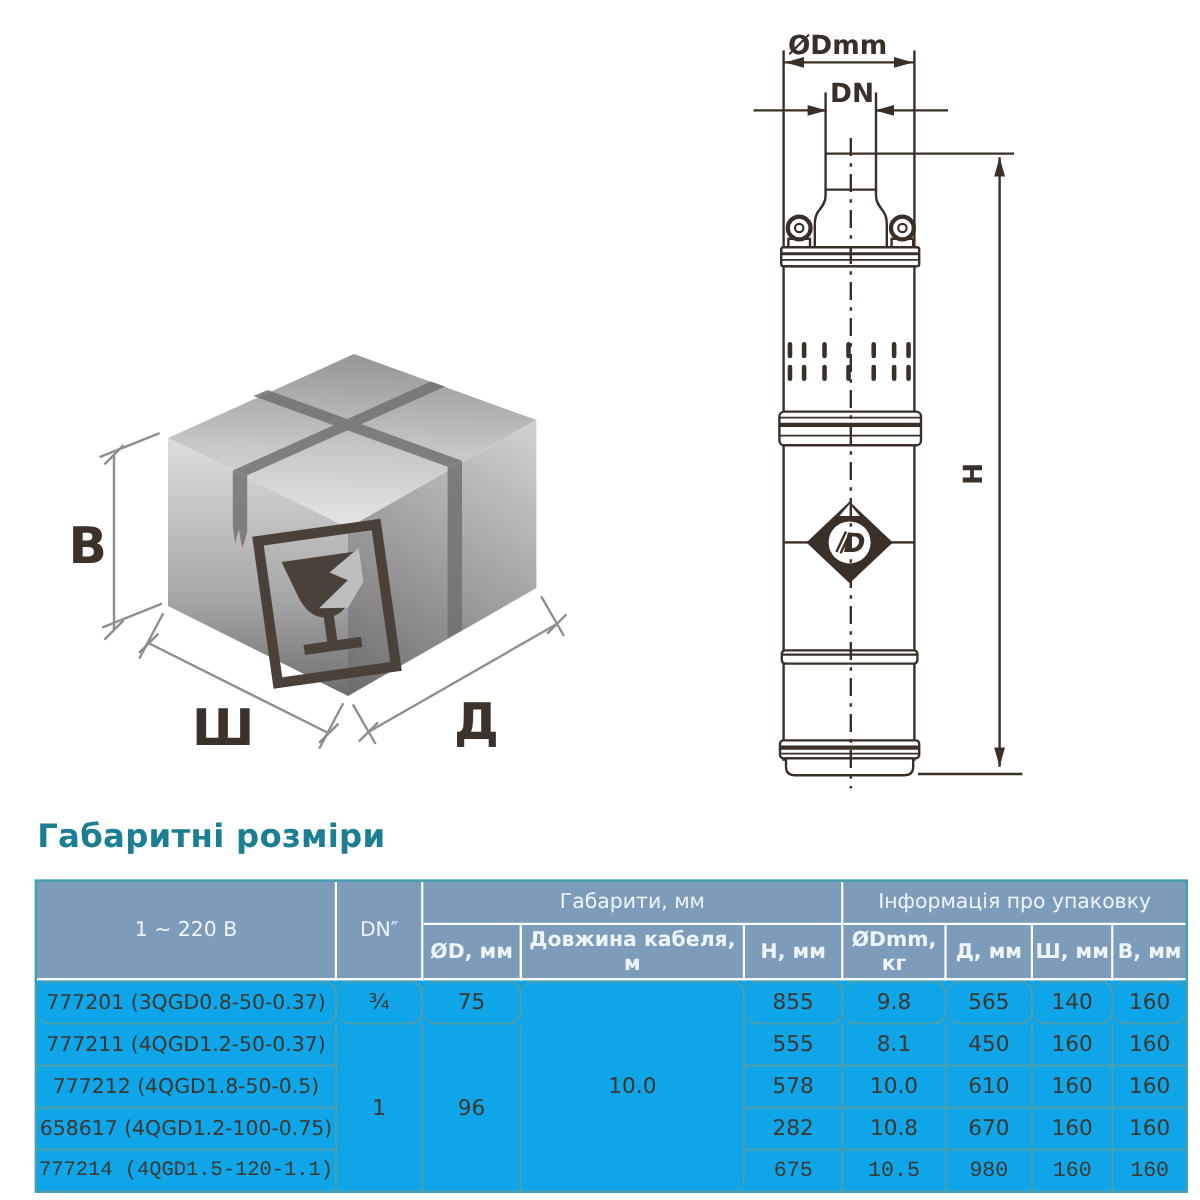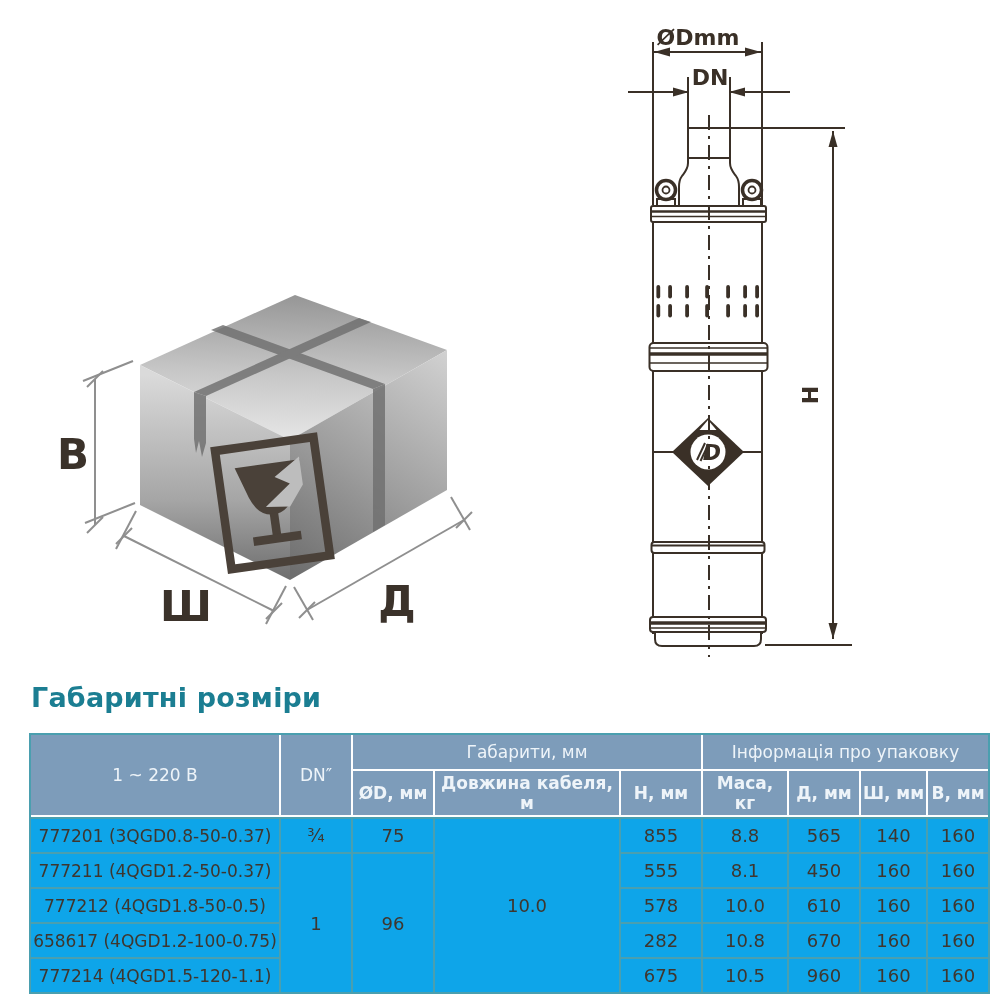--- a/index.html
+++ b/index.html
@@ -24,22 +24,22 @@
   table.spec{width:100%;border-collapse:separate;border-spacing:0;table-layout:fixed;}
   table.spec th{background:var(--hbg);color:var(--htext);font-weight:400;font-size:17px;
     border-right:2px solid #fff;border-bottom:2px solid #fff;padding:2px 1px;}
   table.spec th.last{border-right:none;}
   table.spec thead tr.group-row th{height:30px;}
   table.spec thead tr.sub-row th{height:26px;font-weight:bold;}
   table.spec td{border-right:2px solid var(--tborder);border-bottom:2px solid var(--tborder);
     text-align:center;vertical-align:middle;height:33px;font-size:18px;color:var(--ink2);padding:0 1px;}
   table.spec td.last-col{border-right:none;}
   table.spec td.to-bottom{border-bottom:none;}
-  table.spec tbody tr:first-child td{border-top:2px solid var(--tborder);}
-  table.spec tbody tr:last-child td{border-bottom:none;}
+  table.spec tbody tr:first-child td{border-top:2px solid var(--tborder);border-radius:11px;}
+  table.spec tbody tr:last-child td{border-bottom:none;font-family:Liberation Mono, monospace;}
   table.spec td.model-cell{font-size:17px;}
 
   svg text{font-family:"DejaVu Sans","Liberation Sans",sans-serif;}
 </style>
 </head>
 <body>
 
 <div class="page">
 
   <svg class="box-illustration" width="430" height="390" viewBox="0 0 430 390">
@@ -226,34 +226,34 @@
         <tr class="group-row">
           <th rowspan="2">1 ~ 220 В</th>
           <th rowspan="2">DN″</th>
           <th colspan="3">Габарити, мм</th>
           <th colspan="4" class="last">Інформація про упаковку</th>
         </tr>
         <tr class="sub-row">
           <th>ØD, мм</th>
           <th>Довжина кабеля, м</th>
           <th>Н, мм</th>
-          <th>Маса, кг</th>
+          <th>ØDmm, кг</th>
           <th>Д, мм</th>
           <th>Ш, мм</th>
           <th class="last">В, мм</th>
         </tr>
       </thead>
       <tbody id="spec-body">
           <tr>
             <td class="model-cell">777201 (3QGD0.8-50-0.37)</td>
             <td>¾</td>
             <td>75</td>
             <td rowspan="5" class="to-bottom">10.0</td>
             <td>855</td>
-            <td>8.8</td>
+            <td>9.8</td>
             <td>565</td>
             <td>140</td>
             <td class="last-col">160</td>
           </tr>
           <tr>
             <td class="model-cell">777211 (4QGD1.2-50-0.37)</td>
             <td rowspan="4" class="to-bottom">1</td>
             <td rowspan="4" class="to-bottom">96</td>
             <td>555</td>
             <td>8.1</td>
@@ -274,21 +274,21 @@
             <td>282</td>
             <td>10.8</td>
             <td>670</td>
             <td>160</td>
             <td class="last-col">160</td>
           </tr>
           <tr>
             <td class="model-cell">777214 (4QGD1.5-120-1.1)</td>
             <td>675</td>
             <td>10.5</td>
-            <td>960</td>
+            <td>980</td>
             <td>160</td>
             <td class="last-col">160</td>
           </tr>
         </tbody>
     </table>
   </div>
 
 </div>
 
 </body></html>

